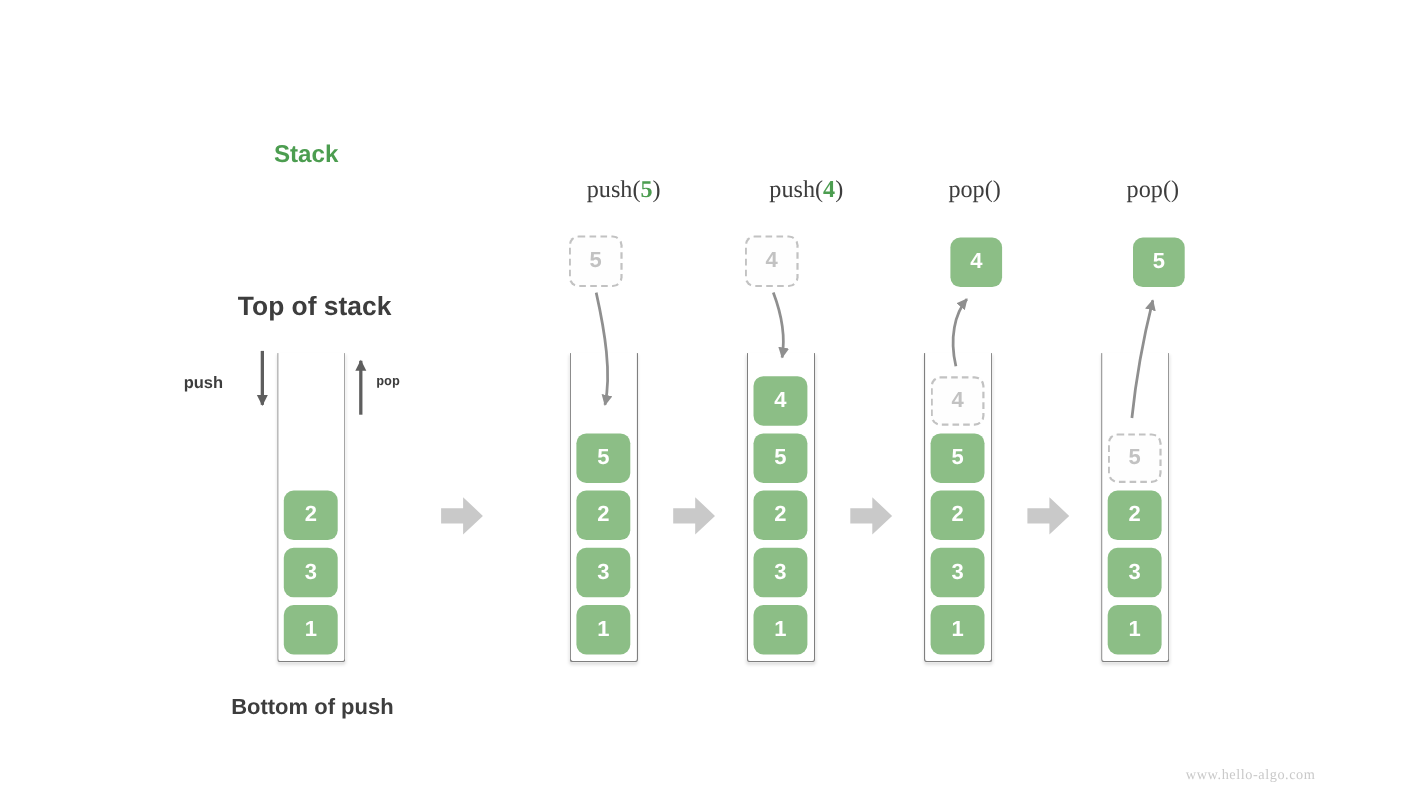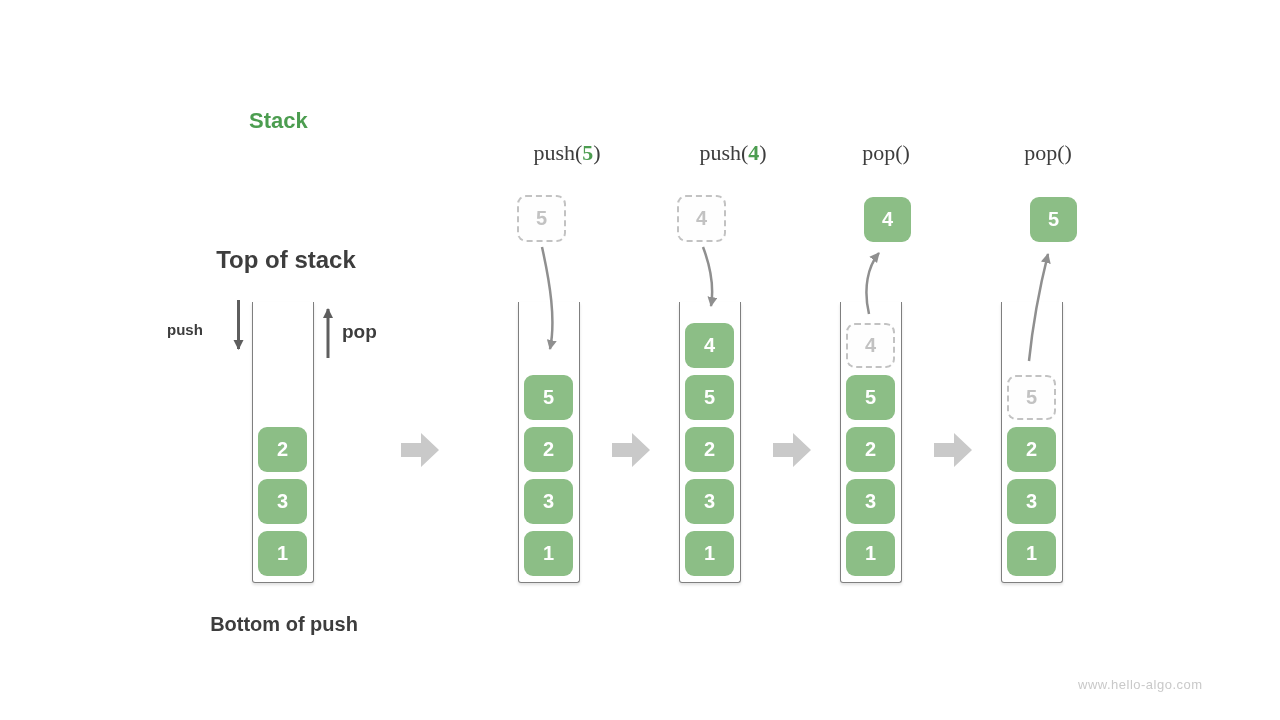--- a/index.html
+++ b/index.html
@@ -9,30 +9,30 @@
     --text-dark:#3d3d3d;
     --arrow-gray:#8f8f8f;
     --dark-arrow:#5e5e5e;
     --block-arrow-gray:#c9c9c9;
     --wall-gray:#7f7f7f;
     --watermark-gray:#c9c9c9;
   }
   *{margin:0;padding:0;box-sizing:border-box;}
   html,body{width:1280px;height:720px;background:#ffffff;overflow:hidden;}
   .canvas{position:relative;width:1280px;height:516px;background:#fff;
-          font-family:"Liberation Sans",sans-serif;}
+          font-family:"Liberation Sans",sans-serif;margin-top:19px;}
 
   .title{position:absolute;left:249px;top:108px;
          font-size:22px;font-weight:bold;color:var(--accent-green);}
 
   .lbl{position:absolute;color:var(--text-dark);font-weight:bold;white-space:nowrap;}
   .top-label{left:286px;top:246px;transform:translateX(-50%);font-size:24px;}
   .bottom-label{left:284px;top:613px;transform:translateX(-50%);font-size:20px;}
   .push-label{left:167px;top:321px;font-size:15px;}
-  .pop-label{left:342px;top:321px;font-size:19px;}
+  .pop-label{left:342px;top:321px;font-size:12px;font-family:Liberation Mono, monospace;}
 
   .op-label{position:absolute;top:140px;transform:translateX(-50%);
             font-family:Liberation Serif, serif;
             font-size:22px;color:var(--text-dark);white-space:pre;}
   .op-label .arg{color:var(--accent-green);font-weight:bold;}
 
   .stack{position:absolute;top:302px;width:62px;height:281px;
          border-left:1.5px solid var(--wall-gray);
          border-right:1.5px solid var(--wall-gray);
          border-bottom:1.5px solid var(--wall-gray);
@@ -54,21 +54,21 @@
   .float-box.solid{background:var(--cell-green);color:#ffffff;height:45px;width:47px;}
 
   svg.overlay{position:absolute;left:0;top:0;width:1280px;height:720px;pointer-events:none;}
   .curved{fill:none;stroke:var(--arrow-gray);stroke-width:2.5;}
   .straight{stroke:var(--dark-arrow);stroke-width:3;}
   .block-arrow{fill:var(--block-arrow-gray);}
   .mk-gray{fill:var(--arrow-gray);}
   .mk-dark{fill:var(--dark-arrow);}
 
   .watermark{position:absolute;left:1078px;top:677px;
-             font-family:Liberation Sans, sans-serif;
+             font-family:Liberation Serif, serif;
              font-size:13px;color:var(--watermark-gray);letter-spacing:.5px;}
 </style>
 </head>
 <body>
 
 <div class="canvas">
 
   <div class="title">Stack</div>
 
   <div class="lbl top-label">Top of stack</div>

